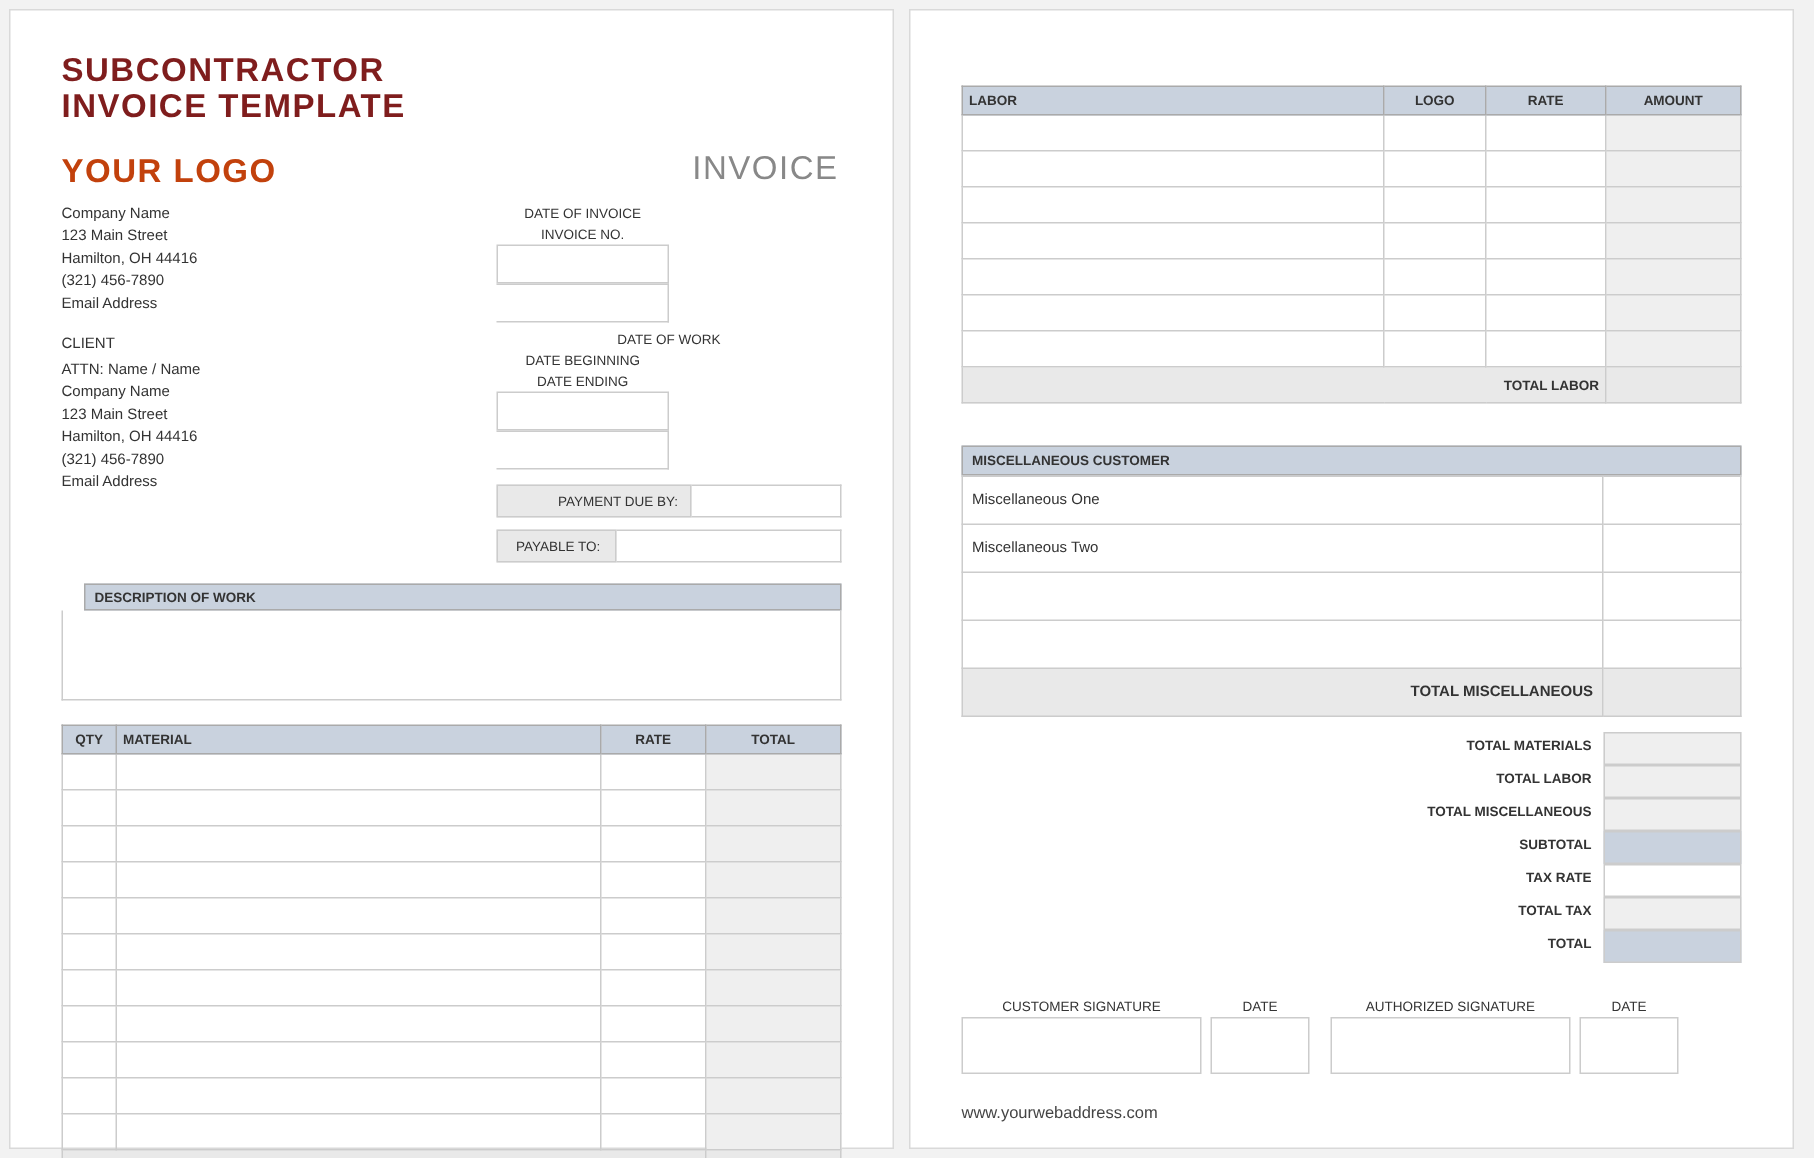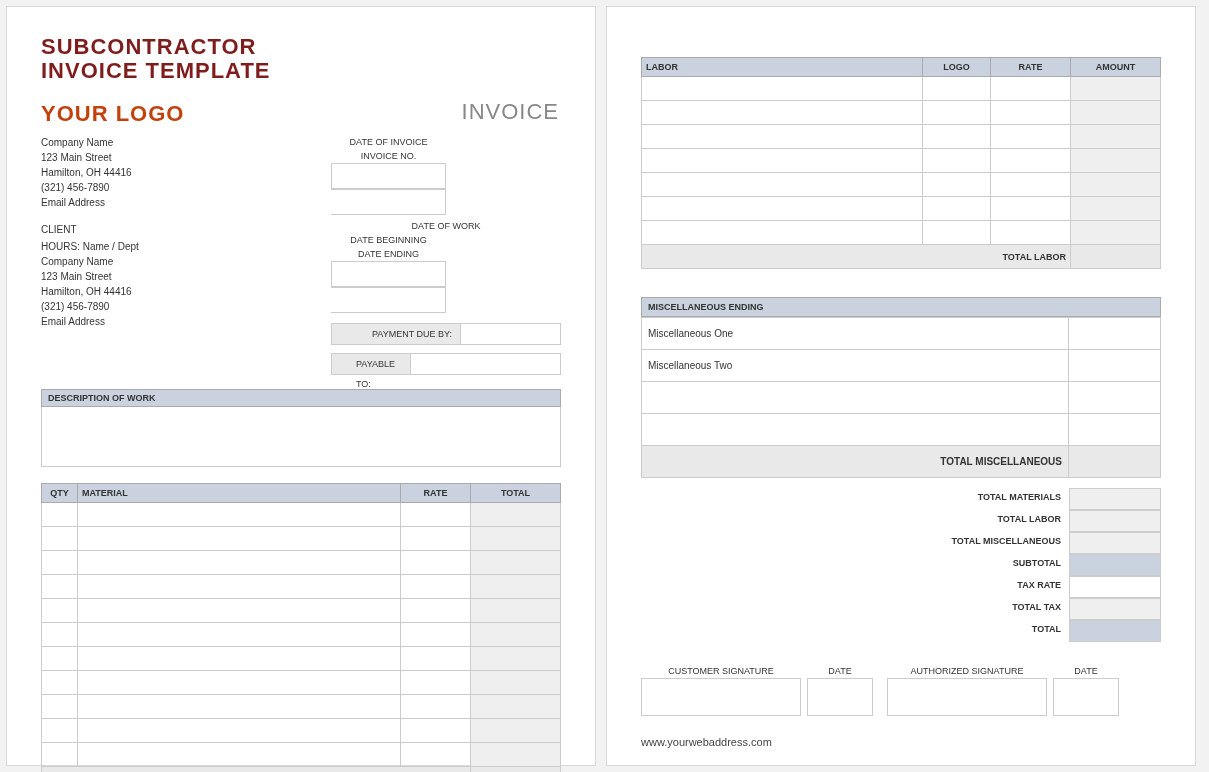--- a/index.html
+++ b/index.html
@@ -49,23 +49,23 @@
   .meta-block { margin-left: auto; width: 230px; font-size: 9px; }
   .meta-row { display: flex; flex-direction: column; }
   .meta-cell { border: 1px solid #ccc; height: 26px; }
   .meta-head { text-align: center; padding: 2px 0 2px 0; font-size: 9px; }
   .row-half .meta-cell { width: 50%; }
   .spaced-top { margin-top: 4px; }
   .payment-row { display: flex; margin-top: 10px; }
   .payment-label { background: #e9e9e9; border: 1px solid #ccc; width: 130px; height: 22px; line-height: 20px; text-align: right; padding-right: 8px; font-size: 9px; }
   .payment-val { border: 1px solid #ccc; border-left: none; flex: 1; height: 22px; }
   .payable-row { display: flex; margin-top: 8px; }
-  .payable-label { background: #e9e9e9; border: 1px solid #ccc; width: 80px; height: 22px; line-height: 20px; padding-left: 24px; font-size: 9px; }
+  .payable-label { background: #e9e9e9; border: 1px solid #ccc; width: 80px; height: 22px; line-height: 20px; padding-left: 12px; font-size: 9px; }
   .payable-val { border: 1px solid #ccc; border-left: none; flex: 1; height: 22px; }
-  .desc-head { background: #c9d2de; border: 1px solid #aaa; padding: 3px 6px; font-size: 9px; font-weight: bold; margin-top: 14px; }
+  .desc-head { background: #c9d2de; border: 1px solid #aaa; padding: 3px 6px; font-size: 9px; font-weight: bold; margin-top: 14px; margin-left: 15px; }
   .desc-body { border: 1px solid #ccc; border-top: none; height: 60px; }
   table.grid { width: 100%; border-collapse: collapse; margin-top: 16px; border-radius: 26px; }
   table.grid th { background: #c9d2de; border: 1px solid #aaa; padding: 4px 4px; font-size: 9px; font-weight: bold; text-align: left; }
   table.grid th.center { text-align: center; }
   table.grid td { border: 1px solid #ccc; height: 24px; padding: 2px 4px; font-size: 9px; }
   table.grid td.gray { background: #efefef; }
   .col-qty { width: 36px; text-align: center; }
   .col-rate { width: 70px; text-align: center; }
   .col-total { width: 90px; text-align: right; }
   .total-row td { background: #e9e9e9; font-weight: bold; text-align: right; font-size: 9px; }
@@ -102,21 +102,21 @@
 
   <div class="top-flex">
     <div class="company-block">
       <div>Company Name</div>
       <div>123 Main Street</div>
       <div>Hamilton, OH  44416</div>
       <div>(321) 456-7890</div>
       <div>Email Address</div>
 
       <div class="section-label">CLIENT</div>
-      <div>HOURS: Name / Dept</div>
+      <div>ATTN: Name / Name</div>
       <div>Company Name</div>
       <div>123 Main Street</div>
       <div>Hamilton, OH  44416</div>
       <div>(321) 456-7890</div>
       <div>Email Address</div>
     </div>
 
     <div class="meta-block">
       <div class="meta-row row-half">
         <div class="meta-head" style="width:50%">DATE OF INVOICE</div>
@@ -288,21 +288,21 @@
           <td></td>
           <td class="gray"></td>
         </tr>
       <tr class="total-row">
           <td colspan="3">TOTAL LABOR</td>
           <td></td>
         </tr>
     </tbody>
   </table>
 
-  <div class="misc-head">MISCELLANEOUS ENDING</div>
+  <div class="misc-head">MISCELLANEOUS CUSTOMER</div>
   <table class="misc">
     <tbody>
         <tr>
           <td>Miscellaneous One</td>
           <td style="width:92px" class="gray"></td>
         </tr>
     <tr>
           <td>Miscellaneous Two</td>
           <td class="gray"></td>
         </tr>

